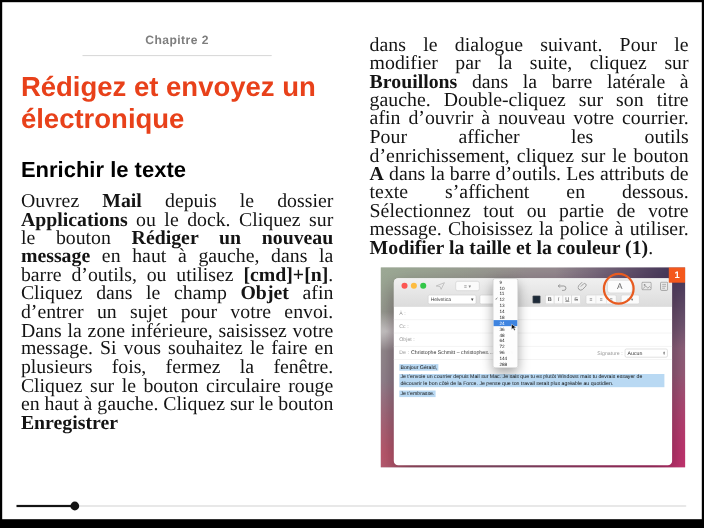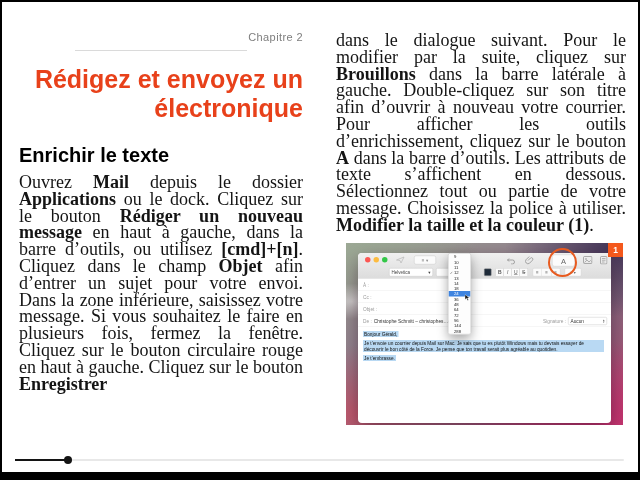--- a/index.html
+++ b/index.html
@@ -2,23 +2,23 @@
 <html><head>
 <meta charset="utf-8">
 <style>
   *{margin:0;padding:0;box-sizing:border-box}
   html,body{width:640px;height:480px;overflow:hidden}
   body{background:#000;position:relative;font-family:"Liberation Serif",serif}
   .page{position:absolute;left:2px;top:2px;width:636px;height:470px;background:#fff;overflow:hidden}
   .col{position:absolute;top:0}
   .col-left{left:17px;width:284px}
   .col-right{left:334px;width:290px}
-  .chapter{margin-top:29px;text-align:right;font-family:"Liberation Sans",sans-serif;font-weight:400;font-size:11px;color:#7e7e7e;letter-spacing:.4px}
+  .chapter{margin-top:29px;text-align:center;font-family:"Liberation Sans",sans-serif;font-weight:700;font-size:11px;color:#7e7e7e;letter-spacing:.4px}
   .chapter-rule{width:172px;height:1px;background:#dadada;margin:7px auto 0}
-  .title{margin-top:14px;font-family:"Liberation Sans",sans-serif;font-weight:700;font-size:25px;line-height:29px;color:#E8411A;text-align:right}
+  .title{margin-top:14px;font-family:"Liberation Sans",sans-serif;font-weight:700;font-size:25px;line-height:29px;color:#E8411A;text-align:left}
   .body{font-size:18px;line-height:16.8px;color:#141414;text-align:justify}
   .body .b{font-weight:700}.body .i{font-style:italic}.body .u{text-decoration:underline}
   .intro{margin-top:23px;line-height:17.6px}
   .section{margin-top:21px;font-family:"Liberation Sans",sans-serif;font-weight:700;font-size:20px;color:#000}
   .para1{margin-top:7px}
   .first{margin-top:30px}
   .last{margin-top:12px}
   
   .figure{margin:9px 0 0 10px;width:277px;height:182px;position:relative;overflow:hidden}
   .fig-inner{position:absolute;left:0;top:0;width:554px;height:364px;transform:scale(.5);transform-origin:0 0;

